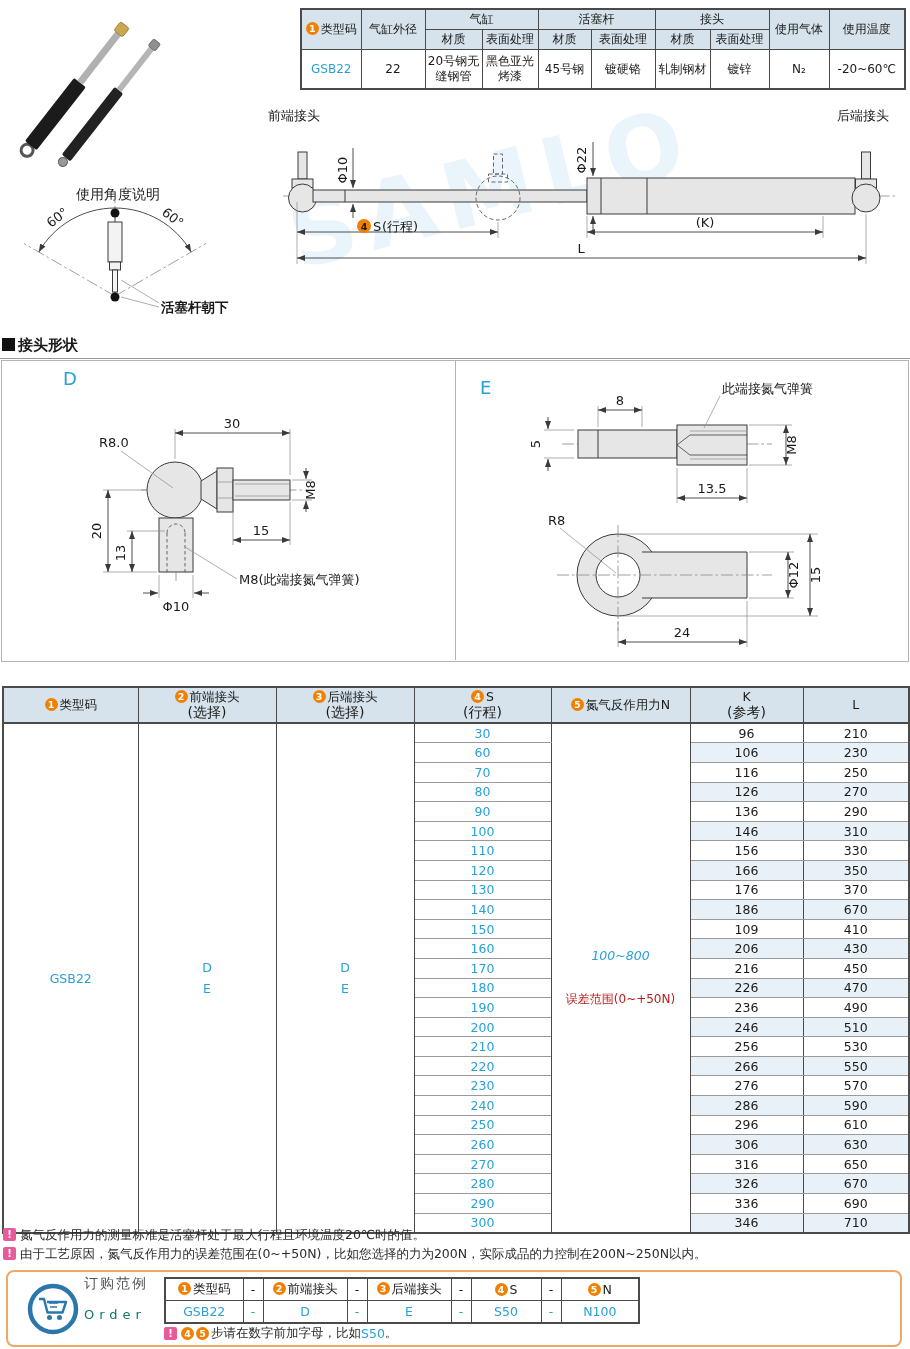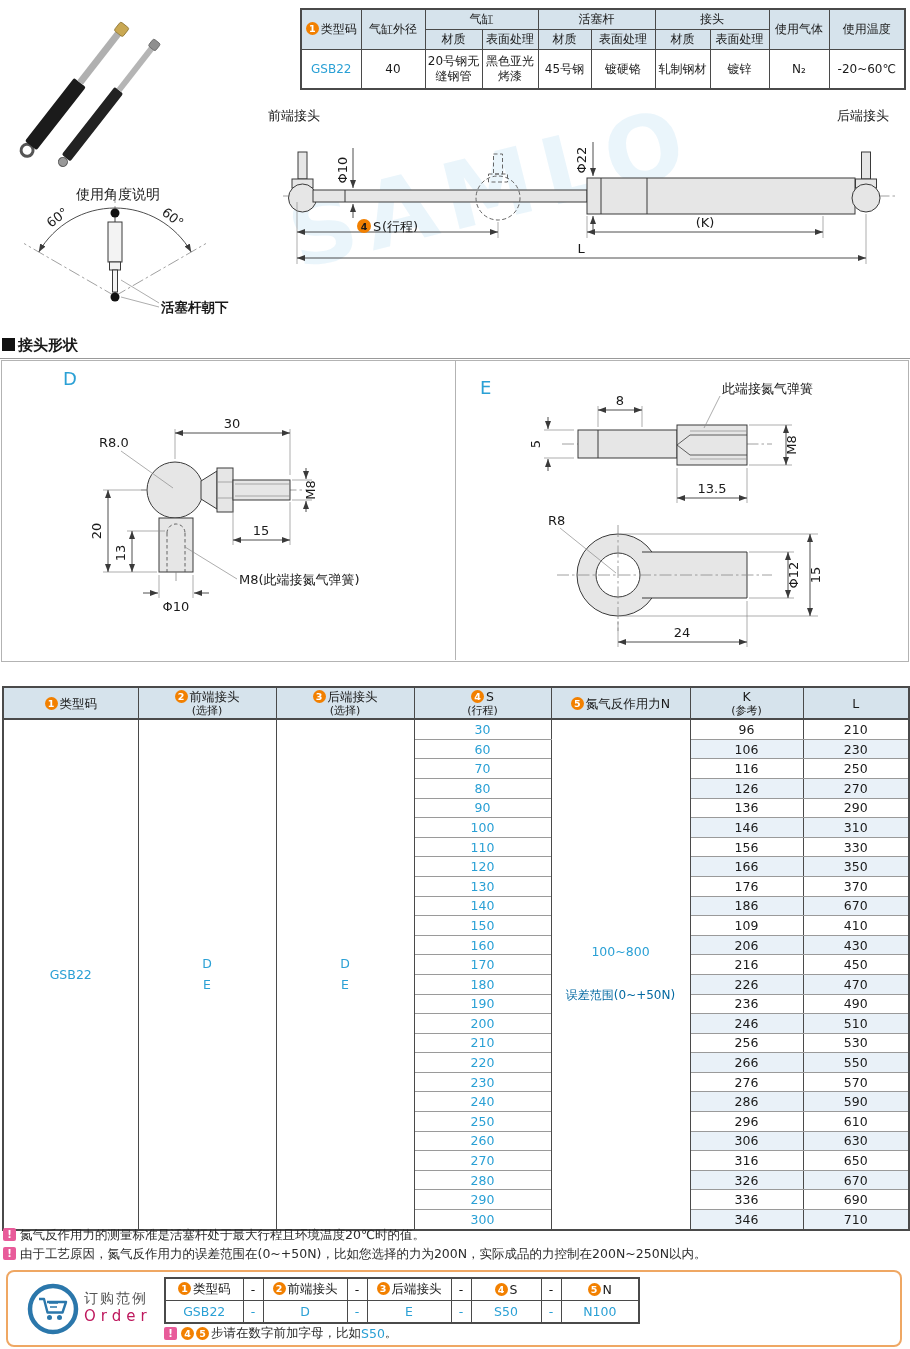--- a/index.html
+++ b/index.html
@@ -38,35 +38,35 @@
   .section-title .sq{display:inline-block;width:13px;height:13px;background:#111;margin-right:3px;vertical-align:-1px;}
   .hrule{position:absolute;left:0;top:358px;width:910px;height:1px;background:#999;z-index:1;}
   .joint-box{position:absolute;left:1px;top:360px;width:906px;height:300px;border:1px solid #b3b3b3;z-index:1;}
   .joint-divider{position:absolute;left:455px;top:360px;width:1px;height:300px;background:#b3b3b3;z-index:2;}
   .joint-label{position:absolute;font-size:18px;z-index:2;color:#2aa0d5;}
   .dlab{left:63px;top:368px;} .elab{left:480px;top:377px;}
   
   .main-table{position:absolute;left:2px;top:686px;width:906px;border:2px solid #4a4a4a;z-index:1;background:#fff;}
   .main-table th{background:#d6e3ec;border:1px solid #4a4a4a;border-bottom:2px solid #4a4a4a;
       font-weight:normal;font-size:12.5px;padding:1px 0;height:28px;line-height:1.2;}
-  .main-table th .sub{font-size:11px;}
+  .main-table th .sub{font-size:14px;}
   .main-table td{border-left:1px solid #4a4a4a;border-right:1px solid #4a4a4a;border-bottom:1px solid #9a9a9a;
       text-align:center;font-size:12.5px;padding:0;height:18.6px;background:#fff;}
   .main-table td.alt{background:#e9f1f8;}
   .main-table td.mg{border-bottom:none;vertical-align:middle;}
   .main-table td.joint-sel{line-height:21px;}
-  .main-table .force div.rng{margin-bottom:28px;}
-  .main-table .force div.fn{color:#0369a1;font-size:12px;}
+  .main-table .force div.rng{margin-bottom:28px;font-style:italic;}
+  .main-table .force div.fn{color:#b91c1c;font-size:12px;}
   
   .note{position:absolute;left:3px;display:flex;align-items:flex-start;font-size:12.5px;color:#2b2b2b;z-index:1;line-height:15px;}
   .note .warn{margin-top:1px;}
   
   .order-box{position:absolute;left:6px;top:1270px;width:892px;height:73px;border:2px solid #efa763;border-radius:8px;z-index:1;background:#fff;}
-  .order-cn{position:absolute;left:76px;top:18px;font-size:14px;color:#555;letter-spacing:2px;}
-  .order-en{position:absolute;left:76px;top:35px;font-size:15px;color:#be185d;letter-spacing:5px;}
+  .order-cn{position:absolute;left:76px;top:3px;font-size:14px;color:#555;letter-spacing:2px;}
+  .order-en{position:absolute;left:76px;top:35px;font-size:13px;color:#0f766e;letter-spacing:5px;}
   .order-table{position:absolute;left:156px;top:5px;width:474px;border:2px solid #4a4a4a;background:#fff;}
   .order-table th,.order-table td{border:1px solid #4a4a4a;text-align:center;font-size:12.5px;padding:0;height:21px;font-weight:normal;}
   .order-note{position:absolute;left:156px;top:53px;display:flex;align-items:center;font-size:12.5px;color:#2b2b2b;}
 </style>
 </head>
 <body>
 
 <div class="page">
 
   <div class="wm wm1">SAMLO</div>
@@ -138,21 +138,21 @@
     <tr>
       <th>材质</th>
       <th>表面处理</th>
       <th>材质</th>
       <th>表面处理</th>
       <th>材质</th>
       <th>表面处理</th>
     </tr>
     <tr>
       <td class="blu">GSB22</td>
-      <td>40</td>
+      <td>22</td>
       <td>20号钢无缝钢管</td>
       <td>黑色亚光烤漆</td>
       <td>45号钢</td>
       <td>镀硬铬</td>
       <td>轧制钢材</td>
       <td>镀锌</td>
       <td>N₂</td>
       <td>-20~60℃</td>
     </tr>
   </tbody>

